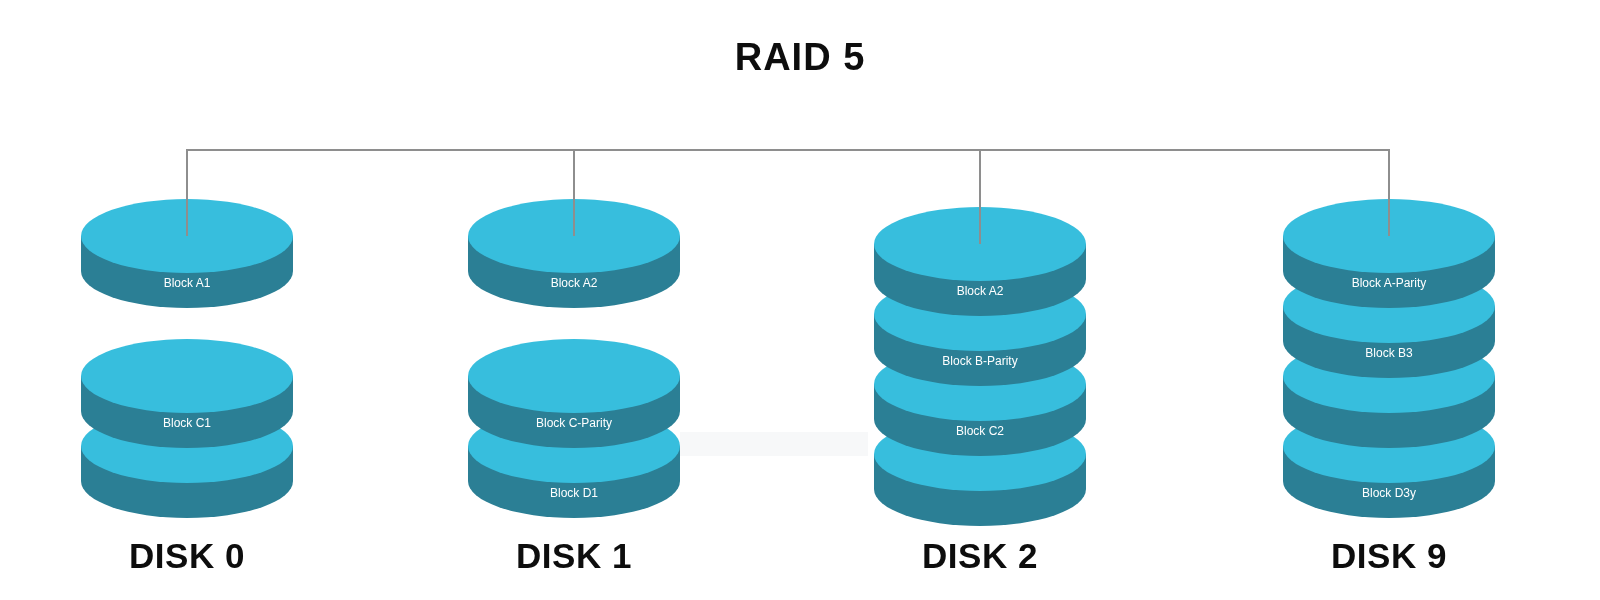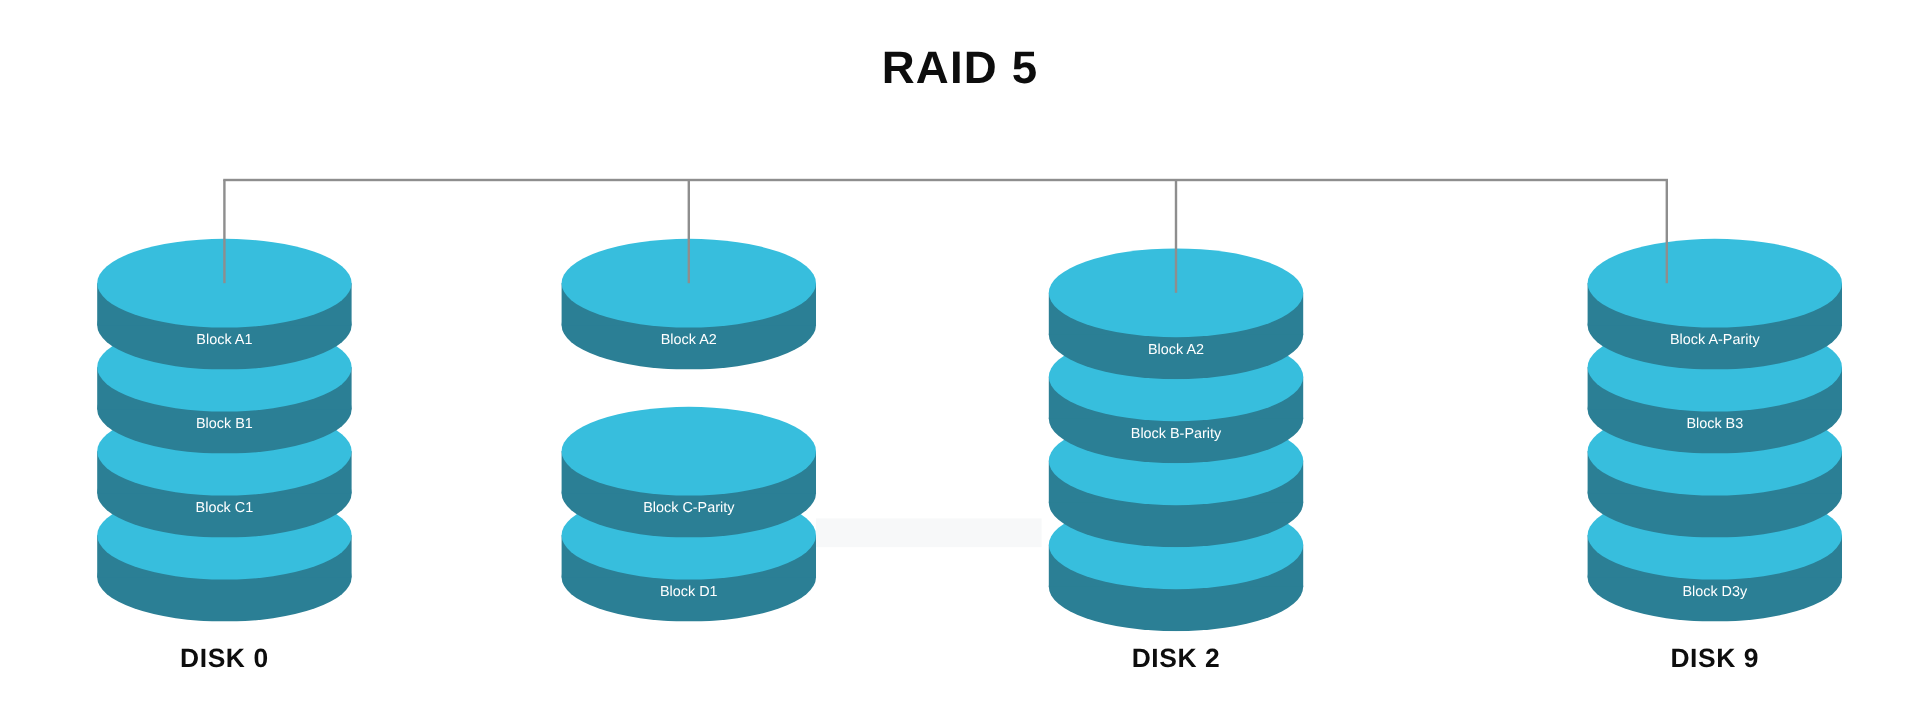--- a/index.html
+++ b/index.html
@@ -60,21 +60,21 @@
   .cyl-side{fill:var(--platter-side);}
   .cyl-top{fill:var(--platter-top);}
   .disk{
     position:absolute;
     top:0;bottom:0;
     width:214px;
   }
   .disk-0{left:80px;}
   .disk-1{left:467px;}
   .disk-2{left:873px;}
-  .disk-3{left:1322px;}
+  .disk-3{left:1282px;}
   .platters{
     position:absolute;
     left:0;top:198px;
     width:214px;height:330px;
   }
   .disk--low .platters{top:206px;}
   .platter{
     position:absolute;
     left:0;
     width:214px;height:110px;
@@ -90,21 +90,21 @@
     text-align:center;
     font-size:12px;
     line-height:26px;
     color:var(--block-text);
     z-index:9;
   }
   .disk-name{
     position:absolute;
     left:0;top:536px;width:100%;
     text-align:center;
-    font-size:22px;
+    font-size:35px;
     font-weight:700;
     letter-spacing:0.5px;
     color:var(--disk-text);
   }
 </style>
 </head>
 <body>
 
 <div class="canvas">
 
@@ -127,104 +127,100 @@
   </svg>
 
   <div class="disk disk-0">
     <div class="platters">
       <div class="platter platter-0">
         <svg viewBox="0 0 214 110">
             <use href="#platter-shape"></use>
           </svg>
         <div class="block-label">Block A1</div>
       </div>
+      <div class="platter platter-2">
+        <svg viewBox="0 0 214 110">
+            <use href="#platter-shape"></use>
+          </svg>
+        <div class="block-label">Block C1</div>
+      </div>
+      <div class="platter platter-3">
+        <svg viewBox="0 0 214 110">
+            <use href="#platter-shape"></use>
+          </svg>
+      </div>
+    </div>
+    <div class="disk-name">DISK 0</div>
+  </div>
+
+  <div class="disk disk-1">
+    <div class="platters">
+      <div class="platter platter-0">
+        <svg viewBox="0 0 214 110">
+            <use href="#platter-shape"></use>
+          </svg>
+        <div class="block-label">Block A2</div>
+      </div>
+      <div class="platter platter-2">
+        <svg viewBox="0 0 214 110">
+            <use href="#platter-shape"></use>
+          </svg>
+        <div class="block-label">Block C-Parity</div>
+      </div>
+      <div class="platter platter-3">
+        <svg viewBox="0 0 214 110">
+            <use href="#platter-shape"></use>
+          </svg>
+        <div class="block-label">Block D1</div>
+      </div>
+    </div>
+    <div class="disk-name">DISK 1</div>
+  </div>
+
+  <div class="disk disk-2 disk--low">
+    <div class="platters">
+      <div class="platter platter-0">
+        <svg viewBox="0 0 214 110">
+            <use href="#platter-shape"></use>
+          </svg>
+        <div class="block-label">Block A2</div>
+      </div>
       <div class="platter platter-1">
         <svg viewBox="0 0 214 110">
             <use href="#platter-shape"></use>
           </svg>
-        <div class="block-label">Block B1</div>
-      </div>
-      <div class="platter platter-2">
-        <svg viewBox="0 0 214 110">
-            <use href="#platter-shape"></use>
-          </svg>
-        <div class="block-label">Block C1</div>
-      </div>
-      <div class="platter platter-3">
-        <svg viewBox="0 0 214 110">
-            <use href="#platter-shape"></use>
-          </svg>
-      </div>
-    </div>
-    <div class="disk-name">DISK 0</div>
-  </div>
-
-  <div class="disk disk-1">
-    <div class="platters">
-      <div class="platter platter-0">
-        <svg viewBox="0 0 214 110">
-            <use href="#platter-shape"></use>
-          </svg>
-        <div class="block-label">Block A2</div>
-      </div>
-      <div class="platter platter-2">
-        <svg viewBox="0 0 214 110">
-            <use href="#platter-shape"></use>
-          </svg>
-        <div class="block-label">Block C-Parity</div>
-      </div>
-      <div class="platter platter-3">
-        <svg viewBox="0 0 214 110">
-            <use href="#platter-shape"></use>
-          </svg>
-        <div class="block-label">Block D1</div>
-      </div>
-    </div>
-  </div>
-
-  <div class="disk disk-2 disk--low">
-    <div class="platters">
-      <div class="platter platter-0">
-        <svg viewBox="0 0 214 110">
-            <use href="#platter-shape"></use>
-          </svg>
-        <div class="block-label">Block A2</div>
+        <div class="block-label">Block B-Parity</div>
+      </div>
+      <div class="platter platter-2">
+        <svg viewBox="0 0 214 110">
+            <use href="#platter-shape"></use>
+          </svg>
+        <div class="block-label">Block C2</div>
+      </div>
+      <div class="platter platter-3">
+        <svg viewBox="0 0 214 110">
+            <use href="#platter-shape"></use>
+          </svg>
+      </div>
+    </div>
+    <div class="disk-name">DISK 2</div>
+  </div>
+
+  <div class="disk disk-3">
+    <div class="platters">
+      <div class="platter platter-0">
+        <svg viewBox="0 0 214 110">
+            <use href="#platter-shape"></use>
+          </svg>
+        <div class="block-label">Block A-Parity</div>
       </div>
       <div class="platter platter-1">
         <svg viewBox="0 0 214 110">
             <use href="#platter-shape"></use>
           </svg>
-        <div class="block-label">Block B-Parity</div>
-      </div>
-      <div class="platter platter-2">
-        <svg viewBox="0 0 214 110">
-            <use href="#platter-shape"></use>
-          </svg>
-      </div>
-      <div class="platter platter-3">
-        <svg viewBox="0 0 214 110">
-            <use href="#platter-shape"></use>
-          </svg>
-      </div>
-    </div>
-    <div class="disk-name">DISK 2</div>
-  </div>
-
-  <div class="disk disk-3">
-    <div class="platters">
-      <div class="platter platter-0">
-        <svg viewBox="0 0 214 110">
-            <use href="#platter-shape"></use>
-          </svg>
-        <div class="block-label">Block A-Parity</div>
-      </div>
-      <div class="platter platter-1">
-        <svg viewBox="0 0 214 110">
-            <use href="#platter-shape"></use>
-          </svg>
         <div class="block-label">Block B3</div>
       </div>
       <div class="platter platter-2">
         <svg viewBox="0 0 214 110">
             <use href="#platter-shape"></use>
           </svg>
       </div>
       <div class="platter platter-3">
         <svg viewBox="0 0 214 110">
             <use href="#platter-shape"></use>

